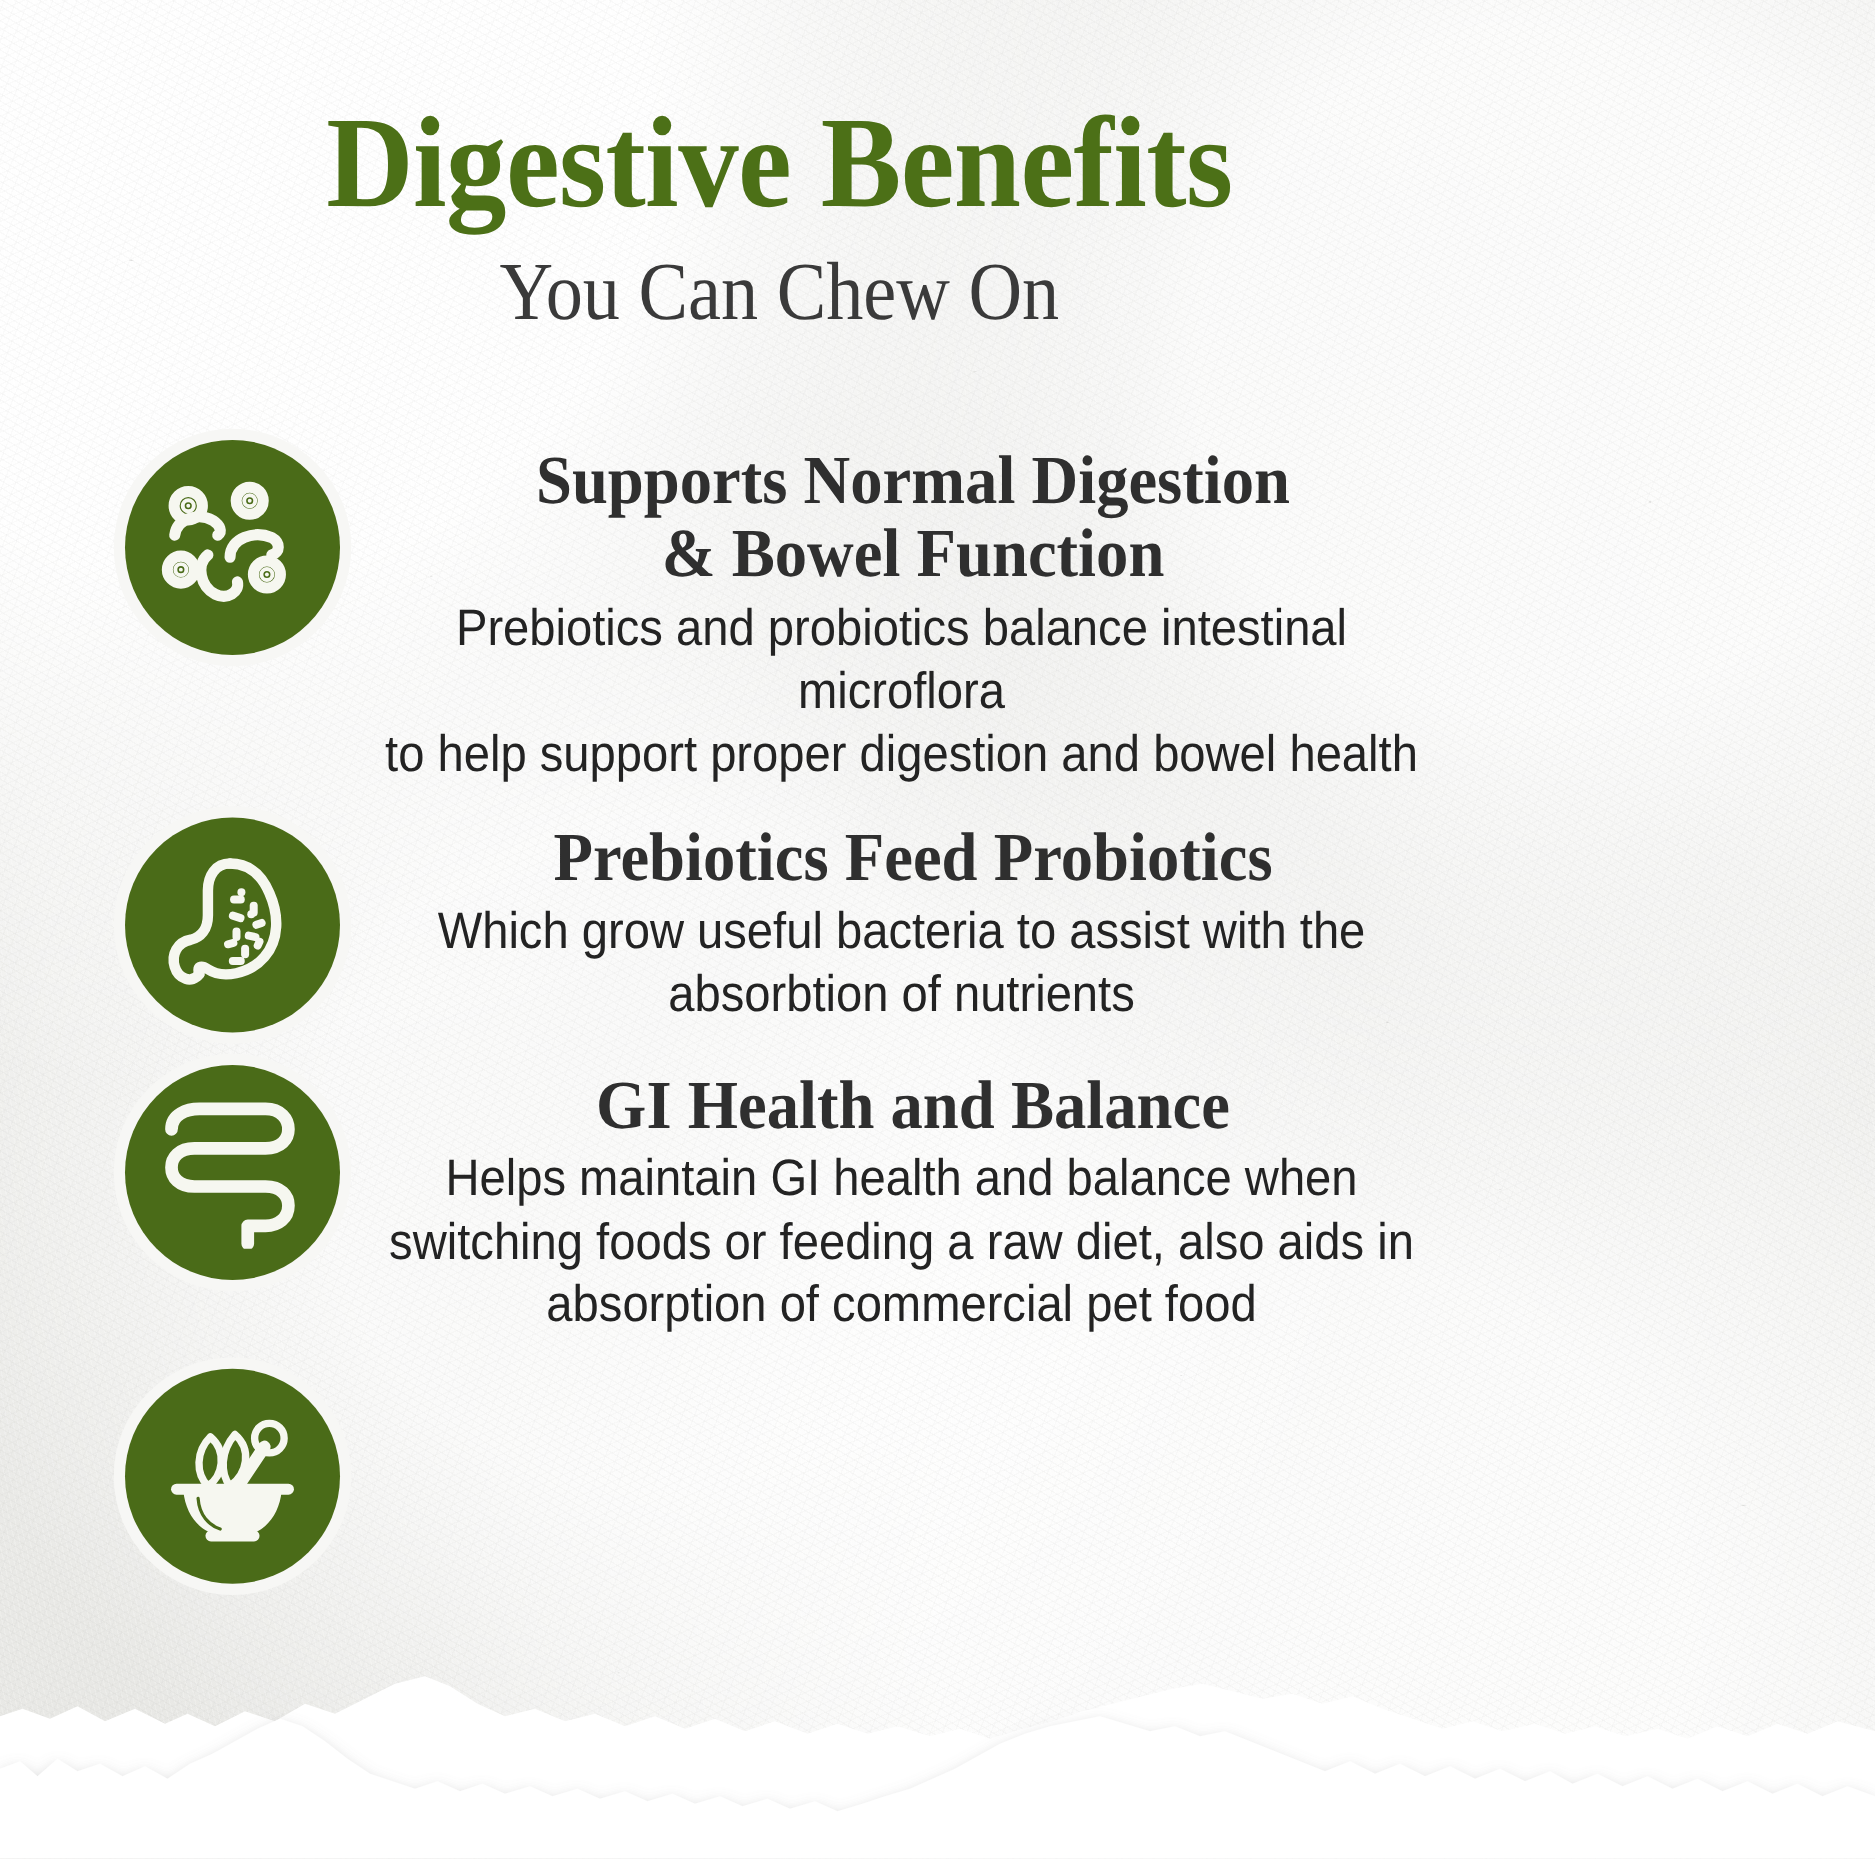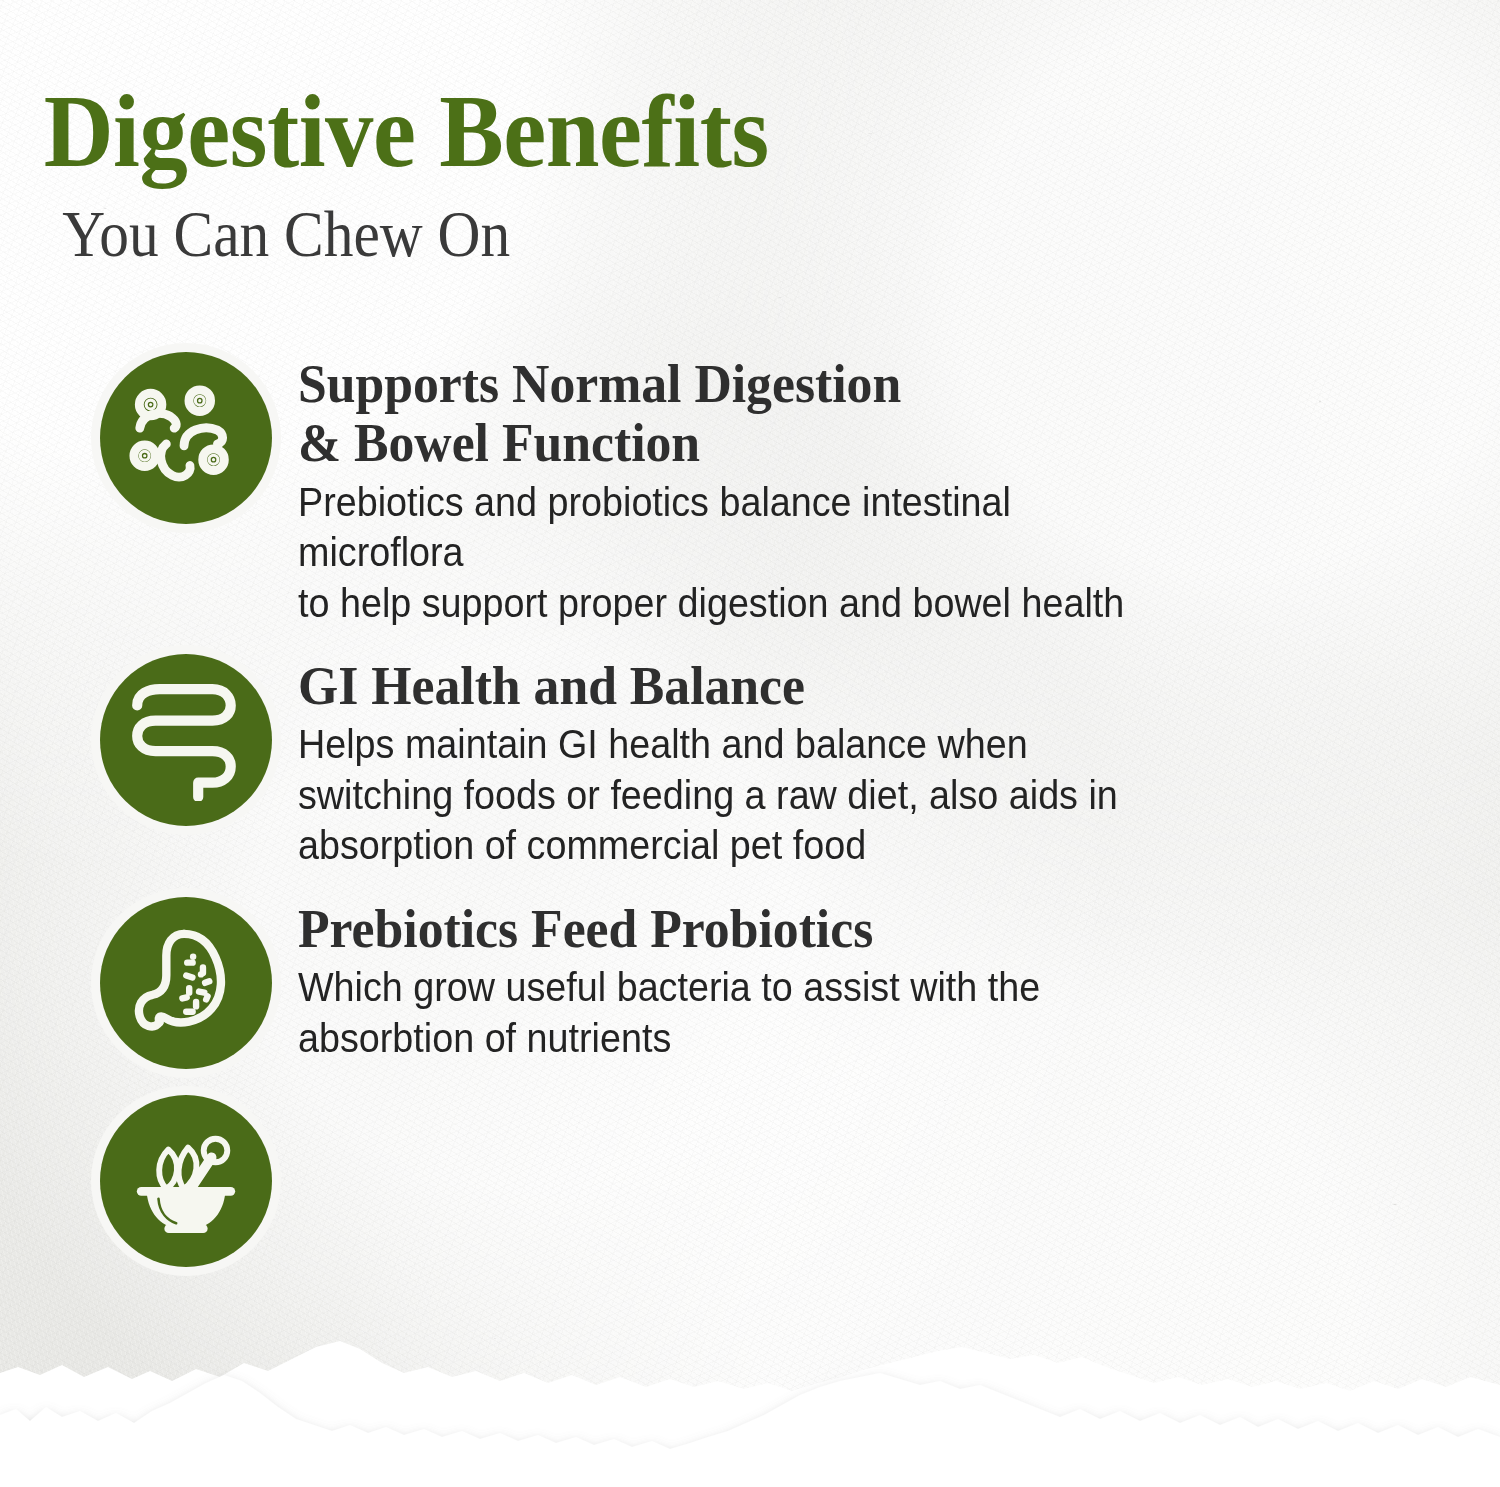--- a/index.html
+++ b/index.html
@@ -64,20 +64,21 @@
       radial-gradient(ellipse 3px 1px at 52% 20%, rgba(128,128,122,0.30), rgba(0,0,0,0) 70%),
       radial-gradient(ellipse 2px 1px at 80% 64%, rgba(122,122,118,0.32), rgba(0,0,0,0) 70%);
   }
 
   
   .header {
     position: absolute;
     top: 78px;
     left: 0;
     width: 1247px;
+    text-align: center;
   }
   .title {
     font-family: "Liberation Serif", serif;
     font-weight: 700;
     font-size: 104px;
     line-height: 1.02;
     letter-spacing: -0.5px;
     color: #4c7017;
     transform: scaleX(0.93);
     margin: 0;
@@ -91,20 +92,21 @@
     transform: scaleX(0.9);
     margin: 14px 0 0 0;
   }
 
   
   .benefits {
     position: absolute;
     top: 352px;
     left: 0;
     width: 1258px;
+    text-align: center;
   }
   .benefit {
     display: flex;
     align-items: flex-start;
     padding-left: 100px;
     padding-right: 40px;
     margin-bottom: 26px;
   }
   .icon-wrap {
     flex: 0 0 auto;
@@ -196,40 +198,20 @@
               <path d="M40 66 C 30 74, 34 92, 46 98 C 56 103, 66 96, 64 88"></path>
             </g>
           </svg>
         </div>
       </div>
       <div class="benefit-text">
         <div class="benefit-head">Supports Normal Digestion
 &amp; Bowel Function</div>
         <div class="benefit-body">Prebiotics and probiotics balance intestinal microflora
 to help support proper digestion and bowel health</div>
-      </div>
-    </div>
-
-    <div class="benefit">
-      <div class="icon-wrap">
-        <div class="icon-circle">
-          <svg width="122" height="122" viewBox="0 0 120 120" fill="none">
-            <path d="M12 26 C 12 14, 24 10, 34 10 L 86 10
-                     C 98 10, 104 18, 104 26 C 104 34, 98 41, 86 41
-                     L 30 41 C 18 41, 12 48, 12 56 C 12 64, 18 71, 30 71
-                     L 86 71 C 98 71, 104 78, 104 86 C 104 96, 96 102, 86 102
-                     L 72 102 L 72 116" stroke="#f6f7f0" stroke-width="10" stroke-linecap="round" stroke-linejoin="round" fill="none"></path>
-          </svg>
-        </div>
-      </div>
-      <div class="benefit-text">
-        <div class="benefit-head">GI Health and Balance</div>
-        <div class="benefit-body">Helps maintain GI health and balance when
-switching foods or feeding a raw diet, also aids in
-absorption of commercial pet food</div>
       </div>
     </div>
 
     <div class="benefit">
       <div class="icon-wrap">
         <div class="icon-circle">
           <svg width="118" height="118" viewBox="0 0 120 120" fill="none">
 
             <path d="M58 10 C 46 10, 40 20, 40 32 L 40 52 C 40 64, 34 70, 26 72
                      C 15 74, 10 84, 13 94 C 16 104, 27 108, 33 100" stroke="#f6f7f0" stroke-width="8.5" stroke-linecap="round" fill="none"></path>
@@ -256,20 +238,40 @@
       <div class="benefit-text">
         <div class="benefit-head">Prebiotics Feed Probiotics</div>
         <div class="benefit-body">Which grow useful bacteria to assist with the
 absorbtion of nutrients</div>
       </div>
     </div>
 
     <div class="benefit">
       <div class="icon-wrap">
         <div class="icon-circle">
+          <svg width="122" height="122" viewBox="0 0 120 120" fill="none">
+            <path d="M12 26 C 12 14, 24 10, 34 10 L 86 10
+                     C 98 10, 104 18, 104 26 C 104 34, 98 41, 86 41
+                     L 30 41 C 18 41, 12 48, 12 56 C 12 64, 18 71, 30 71
+                     L 86 71 C 98 71, 104 78, 104 86 C 104 96, 96 102, 86 102
+                     L 72 102 L 72 116" stroke="#f6f7f0" stroke-width="10" stroke-linecap="round" stroke-linejoin="round" fill="none"></path>
+          </svg>
+        </div>
+      </div>
+      <div class="benefit-text">
+        <div class="benefit-head">GI Health and Balance</div>
+        <div class="benefit-body">Helps maintain GI health and balance when
+switching foods or feeding a raw diet, also aids in
+absorption of commercial pet food</div>
+      </div>
+    </div>
+
+    <div class="benefit">
+      <div class="icon-wrap">
+        <div class="icon-circle">
           <svg width="118" height="118" viewBox="0 0 120 120" fill="none">
 
             <path d="M42 28 C 30 40, 30 58, 40 68 C 52 60, 56 40, 42 28 Z" stroke="#f6f7f0" stroke-width="6" stroke-linejoin="round" fill="none"></path>
             <path d="M62 26 C 50 40, 50 58, 58 68 C 72 58, 76 38, 62 26 Z" stroke="#f6f7f0" stroke-width="6" stroke-linejoin="round" fill="none"></path>
 
             <path d="M66 66 L 86 36" stroke="#f6f7f0" stroke-width="10" stroke-linecap="round"></path>
             <circle cx="90" cy="29" r="12" stroke="#f6f7f0" stroke-width="6" fill="none"></circle>
 
             <path d="M12 70 L 108 70 L 100 72 C 98 92, 86 106, 70 108 L 50 108
                      C 34 106, 22 92, 20 72 Z" fill="#f6f7f0"></path>

